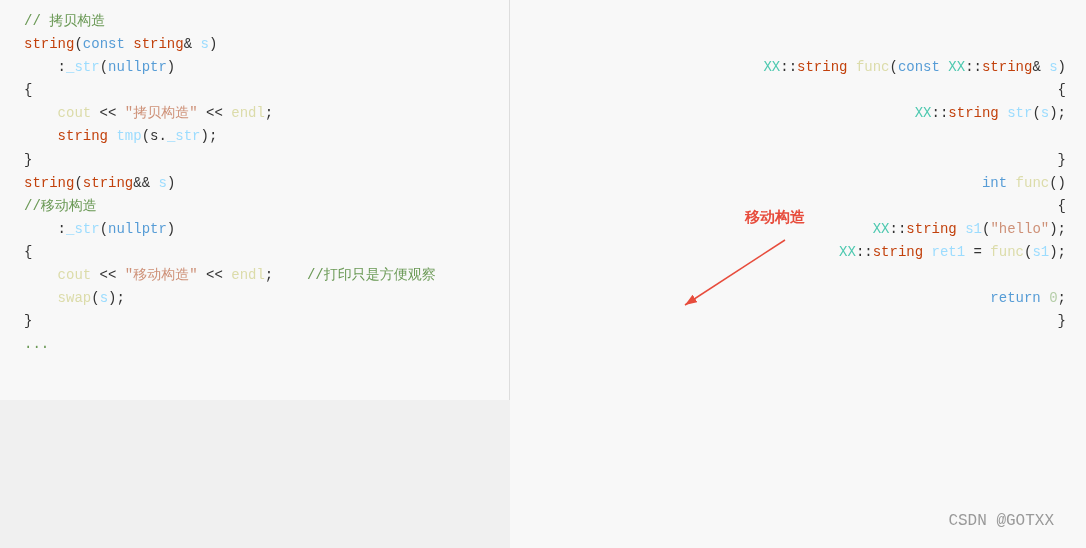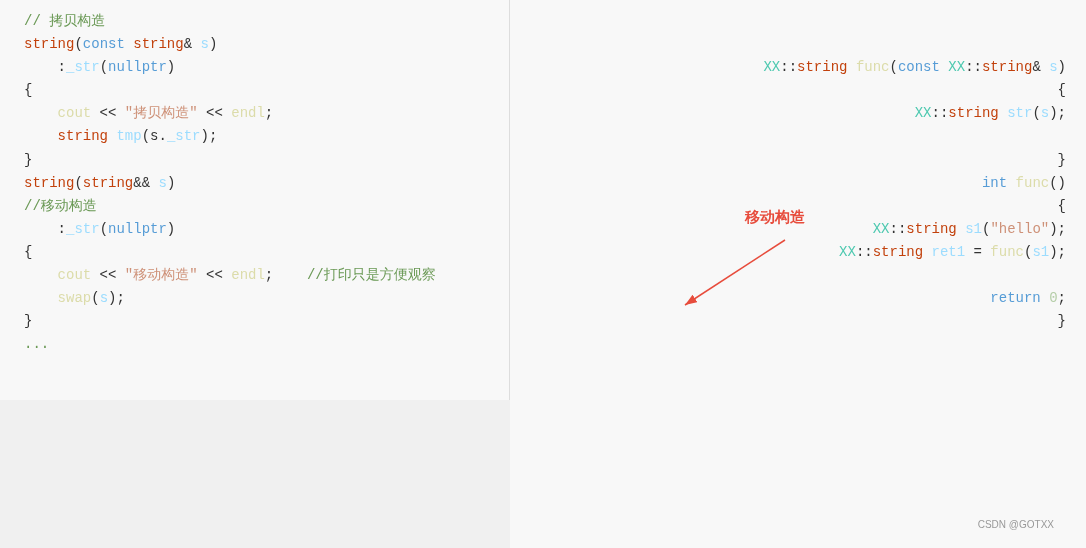--- a/index.html
+++ b/index.html
@@ -57,23 +57,23 @@
       position: absolute;
       top: 0;
       left: 0;
       pointer-events: none;
     }
 
     .watermark {
       position: absolute;
       bottom: 8px;
       right: 12px;
-      font-size: 10px;
+      font-size: 16px;
       color: #999;
-      font-family: Liberation Sans, sans-serif;
+      font-family: Liberation Mono, monospace;
     }
 
     .right-panel-wrapper {
       position: relative;
       height: 100%;
     }
   </style>
 </head>
 <body>
 

